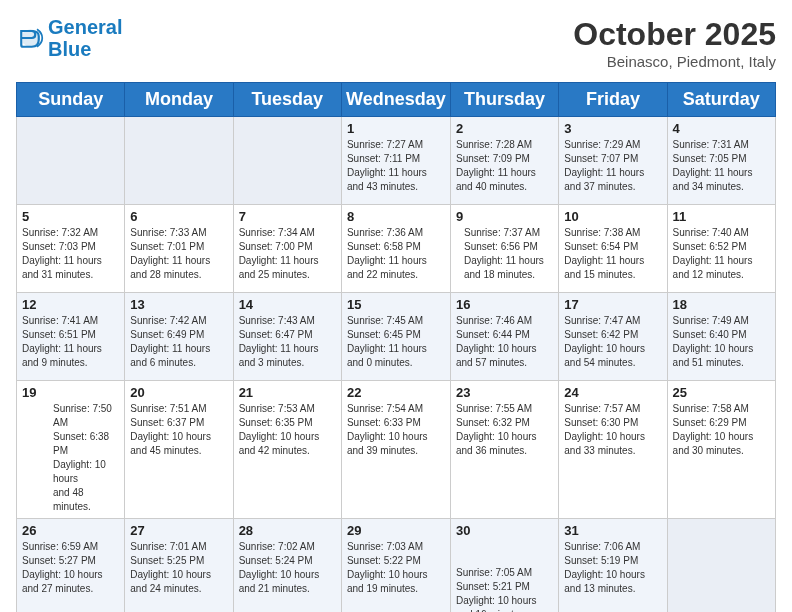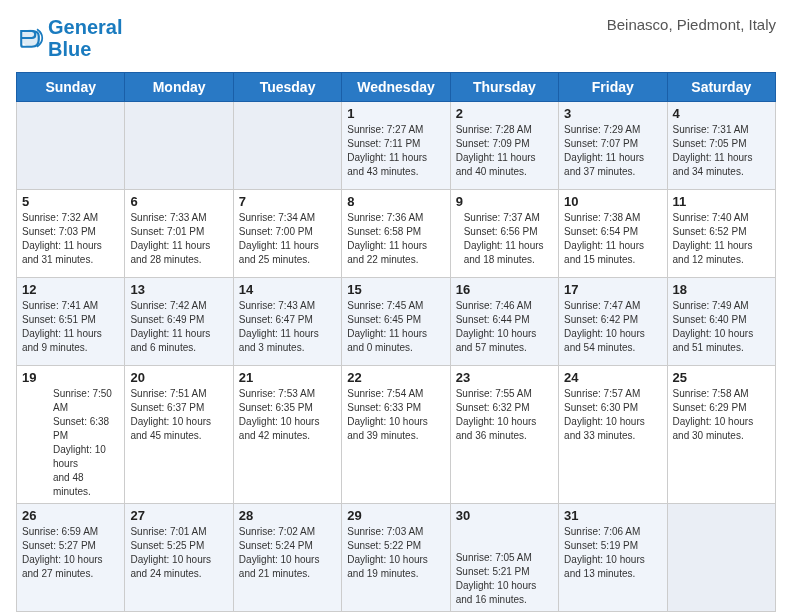--- a/index.html
+++ b/index.html
@@ -49,21 +49,21 @@
     .calendar {
       width: 100%;
       border-collapse: collapse;
       border: 1px solid #ccc;
     }
     .calendar th {
       background-color: #2979c5;
       color: #fff;
       text-align: center;
       padding: 6px 4px;
-      font-size: 14px;
+      font-size: 18px;
       border: 1px solid #1a5fa8;
     }
     .calendar td {
       vertical-align: top;
       border: 1px solid #ccc;
       padding: 4px 5px;
       font-size: 10.5px;
       color: #333;
       width: 108px;
       height: 88px;
@@ -101,20 +101,21 @@
       <path d="M6 8 L6 24 Q6 26 8 26 L18 26 Q26 26 26 18 L26 14 Q26 8 18 8 Z" fill="none" stroke="#1a7bbf" stroke-width="2.5"></path>
       <path d="M6 16 L18 16 Q22 16 22 12 L22 12 Q22 8 18 8 L6 8" fill="none" stroke="#1a7bbf" stroke-width="2.5"></path>
       <path d="M24 6 Q30 10 30 16 Q30 22 24 26" fill="none" stroke="#1a7bbf" stroke-width="2"></path>
     </svg>
     <div class="logo-text">
       <div><span>General</span></div>
       <div><span>Blue</span></div>
     </div>
   </div>
   <div class="title-block">
+    <div class="month-title">October 2025</div>
     <div class="location">Beinasco, Piedmont, Italy</div>
   </div>
 </div>
 
 <table class="calendar">
   <thead>
     <tr>
     <th>Sunday</th>
         <th>Monday</th>
         <th>Tuesday</th>

